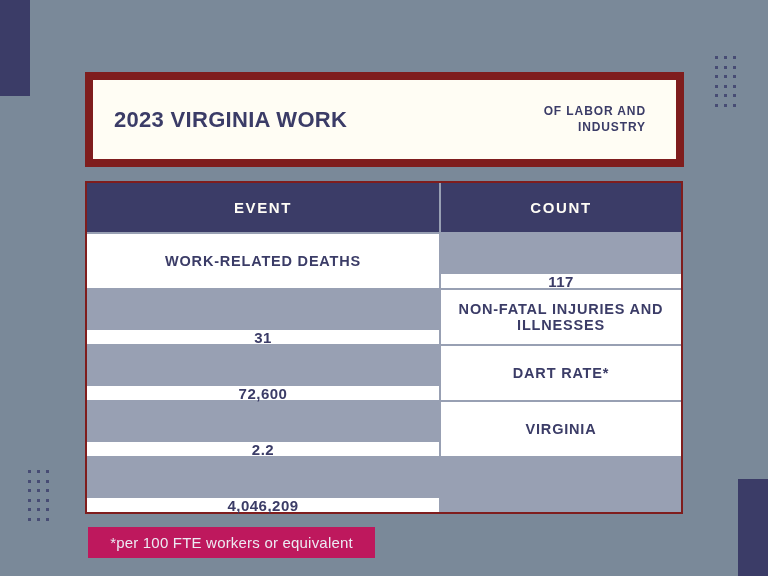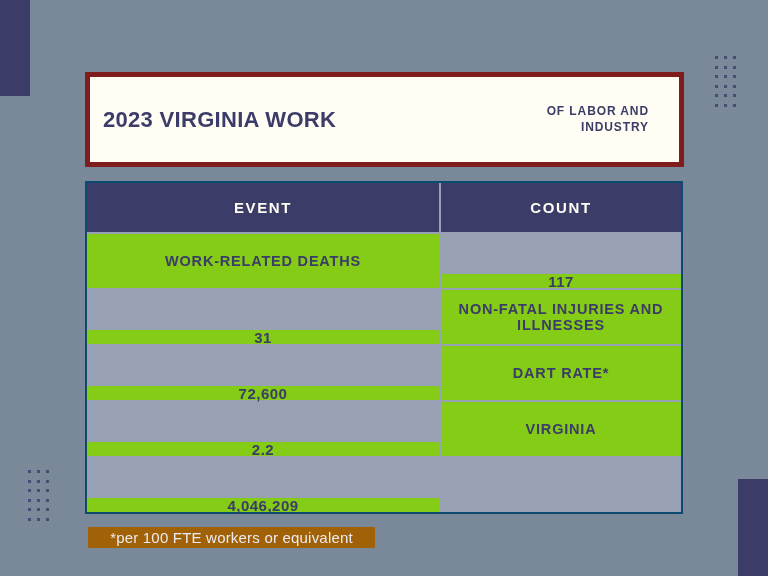--- a/index.html
+++ b/index.html
@@ -32,25 +32,25 @@
   .dots-tr { left: 715px; top: 56px; }
   .dots-bl { left: 28px; top: 470px; }
 
   
   .title-card {
     position: absolute;
     left: 85px; top: 72px;
     width: 599px; height: 95px;
     box-sizing: border-box;
     background: #FFFDF4;
-    border: 5px solid #7f1d1d;
+    border: 8px solid #7f1d1d;
     display: flex;
     align-items: center;
     justify-content: space-between;
-    padding: 0 30px 0 13px;
+    padding: 0 30px 0 21px;
   }
   .page-title {
     color: #3B3C67;
     font-size: 22px;
     font-weight: 800;
     letter-spacing: 0.3px;
     line-height: 1.15;
   }
   .org-name {
     color: #3B3C67;
@@ -65,49 +65,49 @@
   .table {
     position: absolute;
     left: 85px; top: 181px;
     width: 598px;
     box-sizing: border-box;
     display: grid;
     grid-template-columns: 352px 1fr;
     grid-template-rows: 49px repeat(5, 54px);
     gap: 2px;
     background: #98A0B3;        
-    border: 2px solid #0c4a6e;  
+    border: 2px solid #7f1d1d;  
   }
   .cell {
     display: flex;
     align-items: center;
     justify-content: center;
     text-align: center;
-    background: #84cc16;
+    background: #ffffff;
     color: #3B3C67;
     font-weight: 700;
     font-size: 14.5px;
     letter-spacing: 0.8px;
     padding: 0 10px;
     box-sizing: border-box;
   }
   .cell.head {
     background: #3B3C67;
     color: #FFFDF6;
     font-size: 15px;
     letter-spacing: 1.6px;
   }
   .cell.count { font-size: 15px; letter-spacing: 0.5px; margin-top: 40px; }
 
   
   .footnote {
     position: absolute;
     left: 88px; top: 527px;
-    width: 287px; height: 21px;
-    background: #a16207;
+    width: 287px; height: 31px;
+    background: #be185d;
     display: flex;
     align-items: center;
     justify-content: center;
     color: #ECEAF3;
     font-size: 15px;
     font-weight: 400;
     letter-spacing: 0.2px;
   }
 </style>
 </head>

